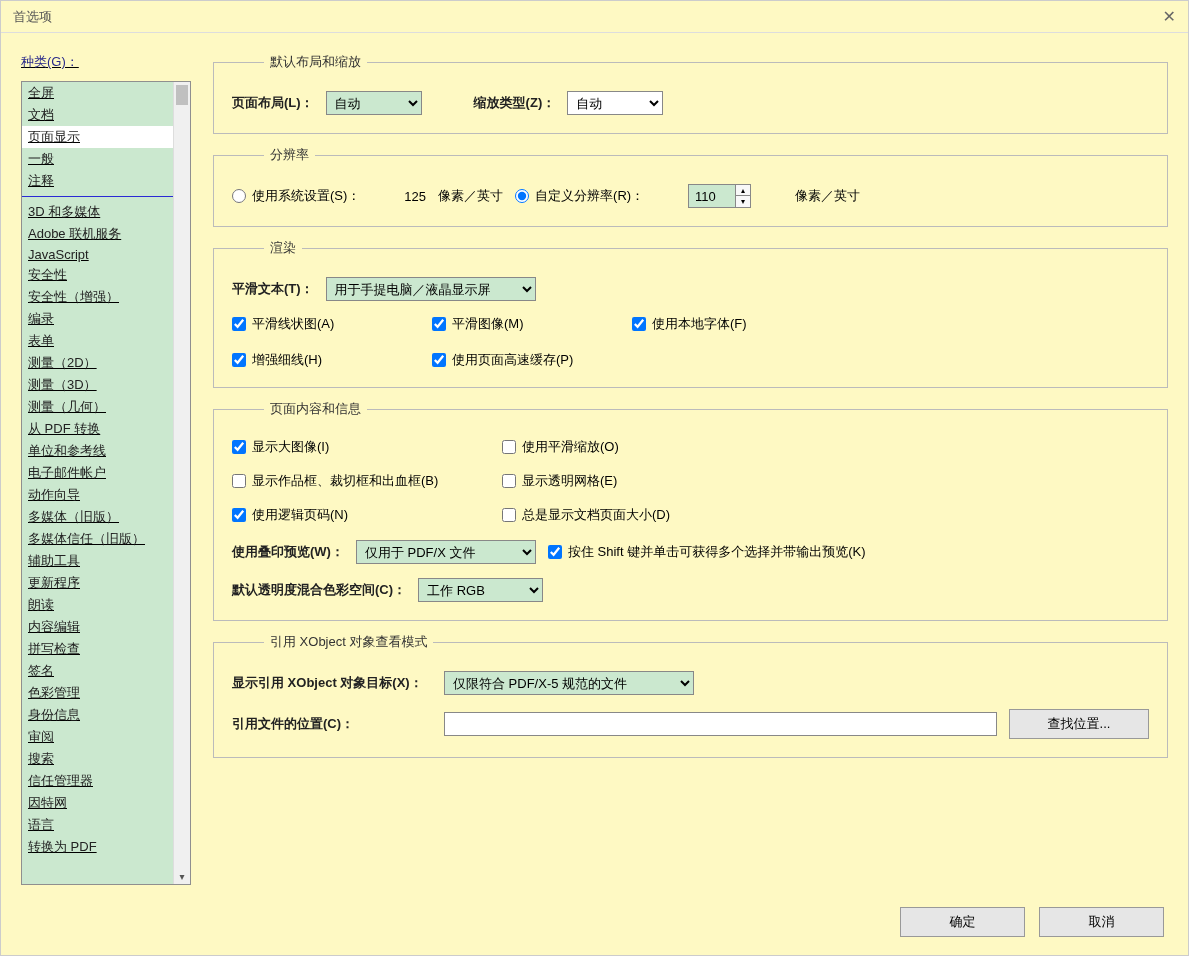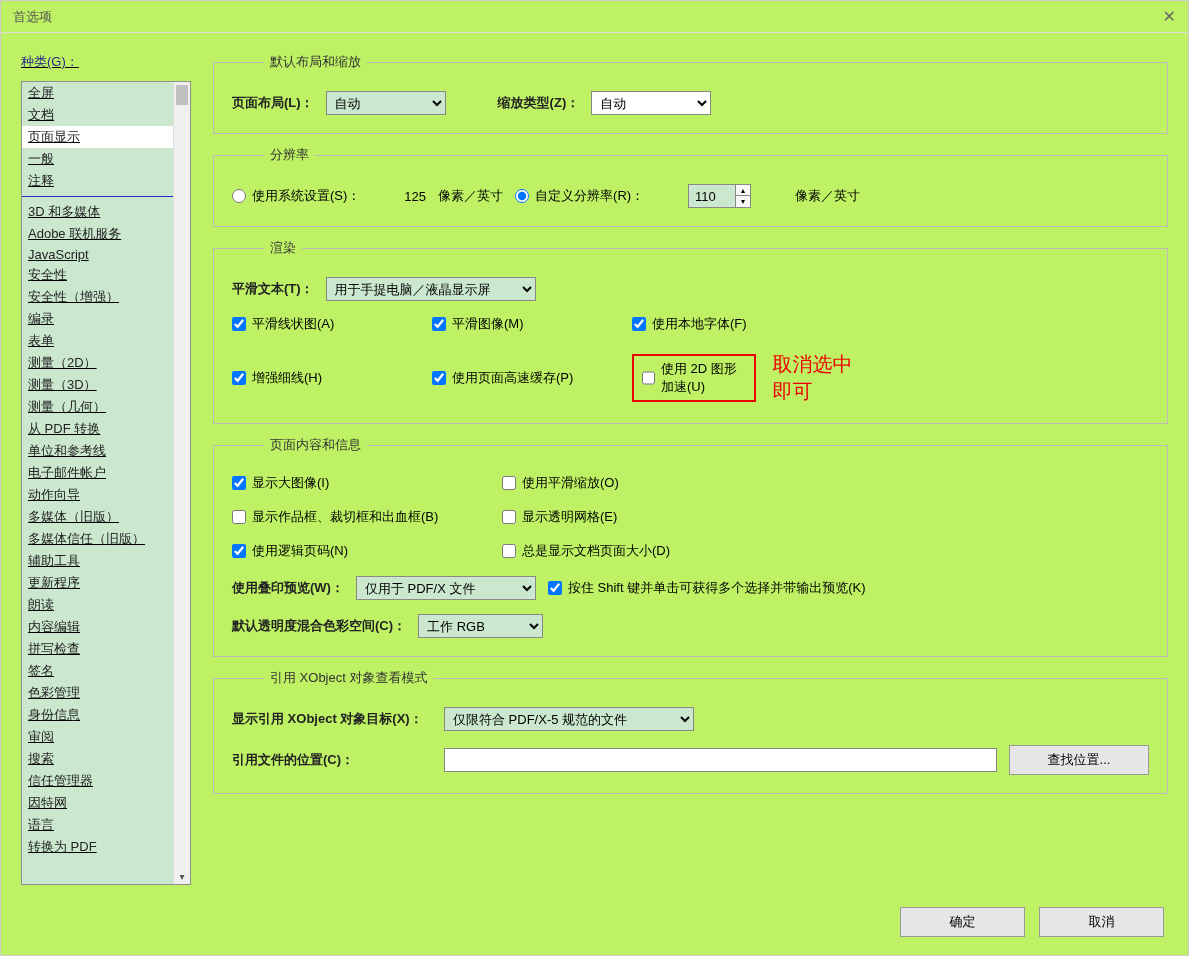--- a/index.html
+++ b/index.html
@@ -1,38 +1,38 @@
 <!DOCTYPE html>
 <html><head>
 <meta charset="utf-8">
 <style>
 * { box-sizing: border-box; margin: 0; padding: 0; font-family: "Microsoft YaHei", Arial, sans-serif; font-size: 13px; }
 body { background: #f0f0f0; width: 1189px; height: 956px; overflow: hidden; }
-.window { width: 1189px; height: 956px; background: #bef264; border: 1px solid #ccc; display: flex; flex-direction: column; justify-content: center; }
+.window { width: 1189px; height: 956px; background: #fef9c3; border: 1px solid #ccc; display: flex; flex-direction: column; justify-content: center; }
 .titlebar { height: 32px; display: flex; align-items: center; padding: 0 12px; border-bottom: 1px solid #ddd; color: #555; }
 .titlebar .title { flex: 1; }
 .titlebar .close { font-size: 16px; color: #666; cursor: pointer; }
 .content { flex: 1; display: flex; padding: 20px 20px 10px 20px; gap: 22px; }
 .sidebar-area { width: 170px; display: flex; flex-direction: column; text-decoration: underline; }
 .sidebar-label { color: #2a2a8a; margin-bottom: 10px; }
 .listbox { flex: 1; border: 1px solid #8f8f8f; background: #fff; display: flex; height: 790px; }
 .list { flex: 1; overflow-y: auto; background: #cbe8cf; }
 .list-item { padding: 2px 6px; cursor: default; color: #222; white-space: nowrap; }
 .list-item.selected { background: #fff; }
 .list-divider { border-top: 1px solid #2a2ad4; margin: 4px 0; }
 .scrollbar { width: 17px; background: #f0f0f0; position: relative; border-left: 1px solid #ddd; }
 .scrollbar .thumb { position: absolute; top: 3px; left: 2px; right: 2px; height: 20px; background: #c0c0c0; }
 .scrollbar .arrow-down { position: absolute; bottom: 2px; left: 0; right: 0; text-align: center; color: #555; font-size: 10px; }
 .main { flex: 1; display: flex; flex-direction: column; gap: 12px; }
 fieldset { border: 1px solid #bbb; padding: 14px 18px 18px 18px; }
 legend { padding: 0 6px; color: #333; margin-left: 32px; }
 .row { display: flex; align-items: center; gap: 12px; margin-top: 6px; }
 label.plain { color: #222; font-weight: bold; }
 select { height: 24px; background: #cbe8cf; border: 1px solid #888; padding: 0 4px; }
-select.wide { width: 120px; }
+select.wide { width: 96px; }
 input[type=text] { height: 24px; border: 1px solid #888; padding: 8px 6px; background: #fff; }
 input[type=text].dpi { width: 48px; background: #cbe8cf; }
 .spin { display: inline-flex; flex-direction: column; border: 1px solid #888; border-left: none; }
 .spin span { width: 14px; height: 11px; font-size: 8px; text-align: center; line-height: 11px; background: #f8f8f8; cursor: pointer; }
 .spin span:first-child { border-bottom: 1px solid #888; }
 .radio, .check { display: inline-flex; align-items: center; gap: 6px; }
 .radio input, .check input { width: 14px; height: 14px; }
 .grid3 { display: grid; grid-template-columns: 190px 190px 230px; gap: 18px 10px; margin-top: 14px; align-items: center; }
 .highlight { border: 2px solid #e00; padding: 4px 8px; display: inline-flex; align-items: center; }
 .annot { color: #e00; font-size: 20px; font-weight: 400; }
@@ -162,29 +162,20 @@
               <span>使用本地字体(F)</span>
             </label>
           <label class="check">
               <input type="checkbox" checked="" style="">
               <span>增强细线(H)</span>
             </label>
           <label class="check">
               <input type="checkbox" checked="" style="">
               <span>使用页面高速缓存(P)</span>
             </label>
-          <div style="display:flex;align-items:center;gap:16px">
-            <span class="highlight">
-              <label class="check">
-                  <input type="checkbox" style="">
-                  <span>使用 2D 图形加速(U)</span>
-                </label>
-            </span>
-            <span class="annot">取消选中即可</span>
-          </div>
         </div>
       </fieldset>
 
       <fieldset>
         <legend>页面内容和信息</legend>
         <div class="grid2">
           <label class="check">
               <input type="checkbox" checked="" style="">
               <span>显示大图像(I)</span>
             </label>

